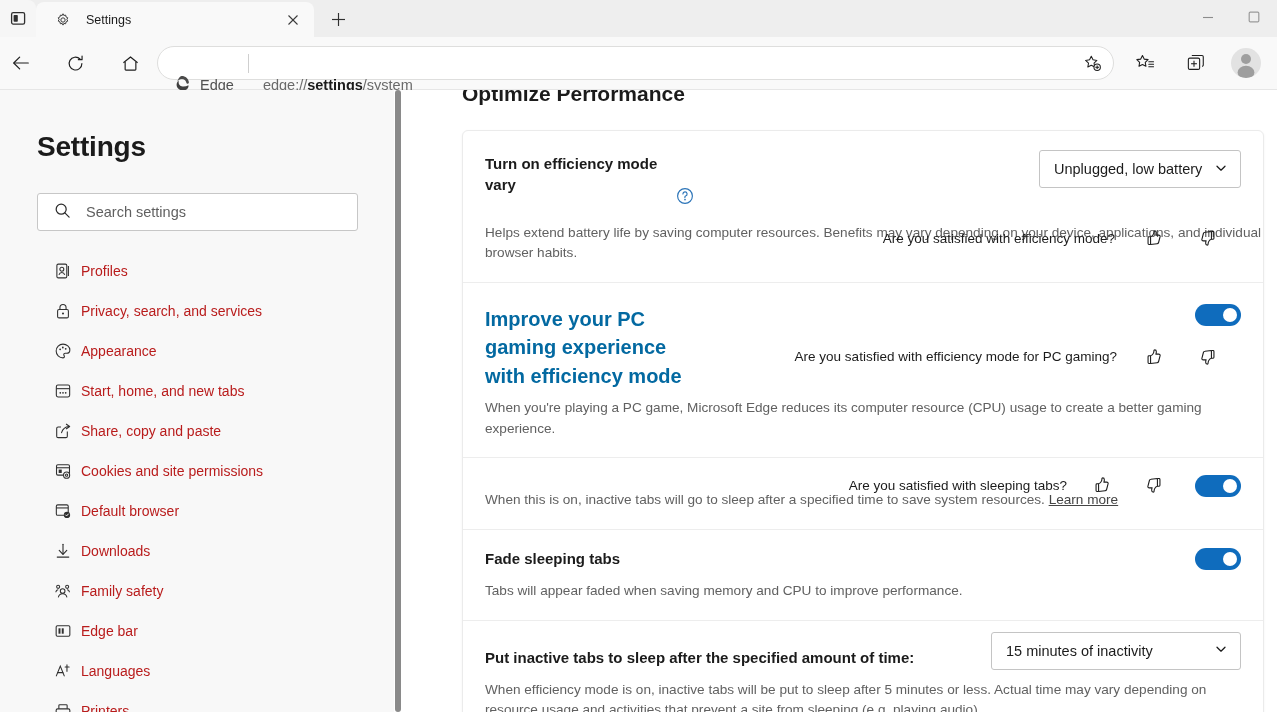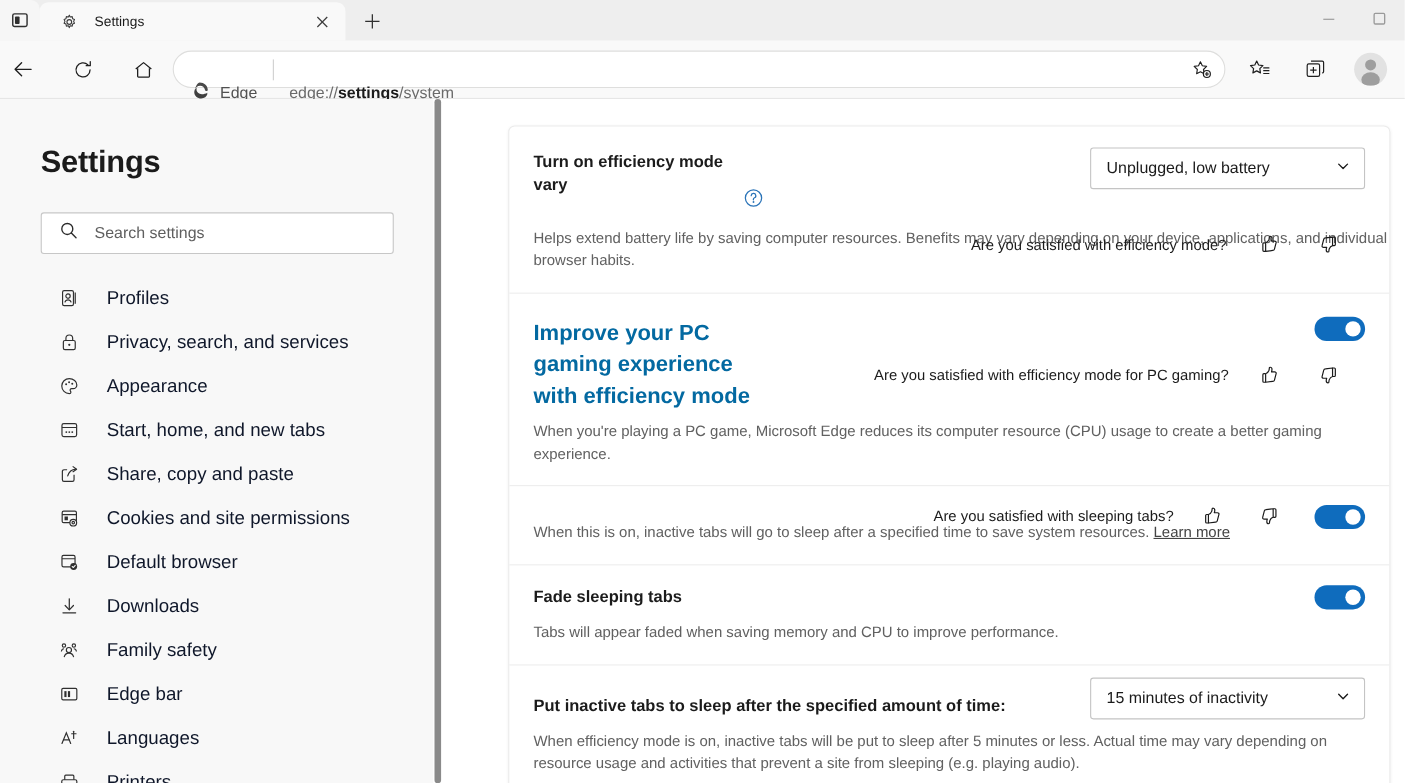--- a/index.html
+++ b/index.html
@@ -131,21 +131,21 @@
   .navlist { margin-top: 20px; }
   .navitem {
     height: 40px;
     display: flex; align-items: center;
     padding-left: 53px;
   }
   .navicon {
     width: 20px; height: 20px; flex: 0 0 auto;
     display: flex; align-items: center; justify-content: center;
   }
-  .navlabel { font-size: 17px; color: #0f172a; margin-left: 24px; white-space: nowrap; }
+  .navlabel { font-size: 14px; color: #b91c1c; margin-left: 8px; white-space: nowrap; }
 
   .vscroll {
     position: absolute; left: 394px; top: 0;
     width: 8px; height: 622px;
     background: #ffffff;
   }
   .vscroll-thumb {
     position: absolute; left: 1px; top: 0px;
     width: 6px; height: 622px;
     background: #8a8a8a; border-radius: 3px;
@@ -182,21 +182,21 @@
     width: 20px; height: 20px;
   }
   .dropdown {
     border: 1px solid #c4c4c4; border-radius: 3px;
     background: #ffffff;
     height: 38px;
     display: inline-flex; align-items: center; justify-content: space-between;
     padding: 0 12px 0 14px;
     font-size: 14.5px; color: #1b1b1b;
   }
-  .dd-eff { position: absolute; right: 22px; top: 19px; width: 250px; }
+  .dd-eff { position: absolute; right: 22px; top: 19px; width: 202px; }
   .dd-sleep { position: absolute; right: 22px; top: 11px; width: 250px; }
   .feedback {
     display: flex; align-items: center; gap: 0;
     font-size: 13.5px; color: #1b1b1b;
   }
   .fb-eff { position: absolute; right: 38px; top: 92px; }
   .thumb-btn {
     width: 34px; height: 30px;
     display: flex; align-items: center; justify-content: center;
   }
@@ -519,20 +519,21 @@
 
     </div>
   </div>
 
   <div class="vscroll">
     <div class="vscroll-thumb"></div>
   </div>
 
   <div class="content">
 
+    <div class="section-title">Optimize Performance</div>
 
     <div class="card">
 
       <div class="eff-row">
         <div class="eff-title">Turn on efficiency mode vary</div>
 
         <span class="help-icon">
           <svg width="20" height="20" viewBox="0 0 20 20" fill="none" stroke="#2b74b8" stroke-width="1.15">
             <circle cx="10" cy="10" r="7.4"></circle>
             <path d="M7.9 7.9a2.1 2.1 0 1 1 2.7 2.1c-.5.2-.7.6-.7 1.1v.5" stroke-linecap="round"></path>

